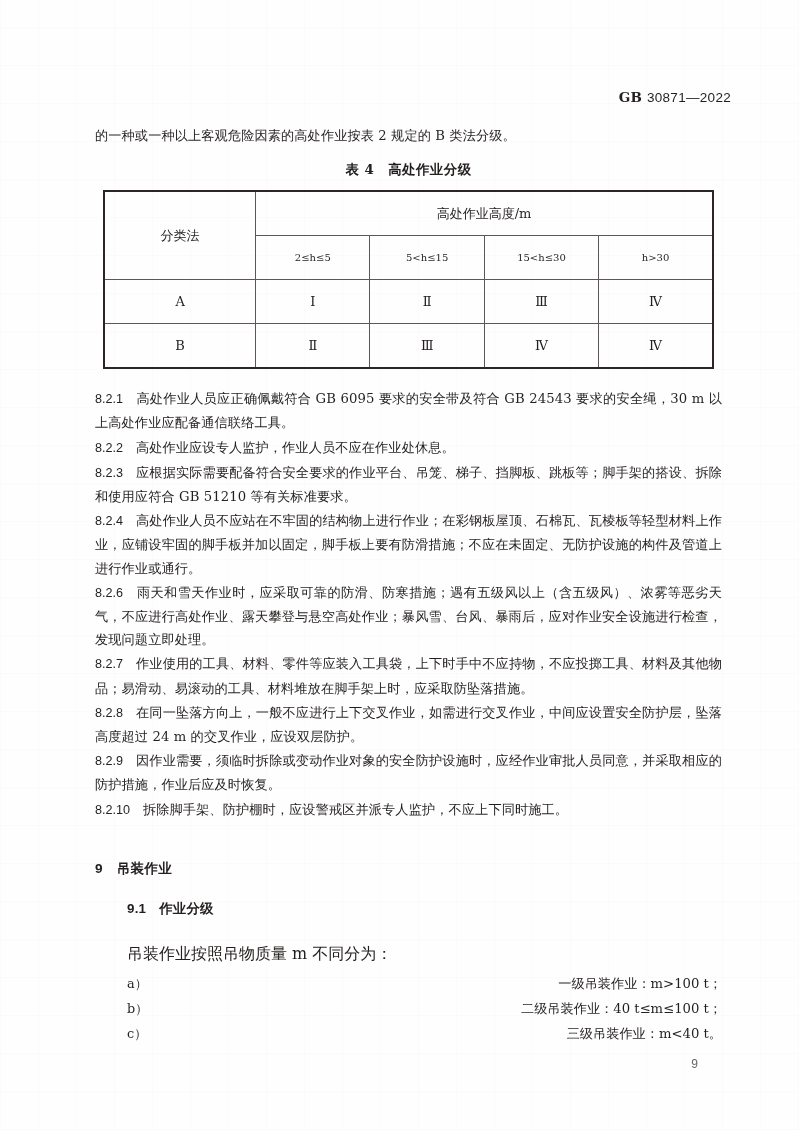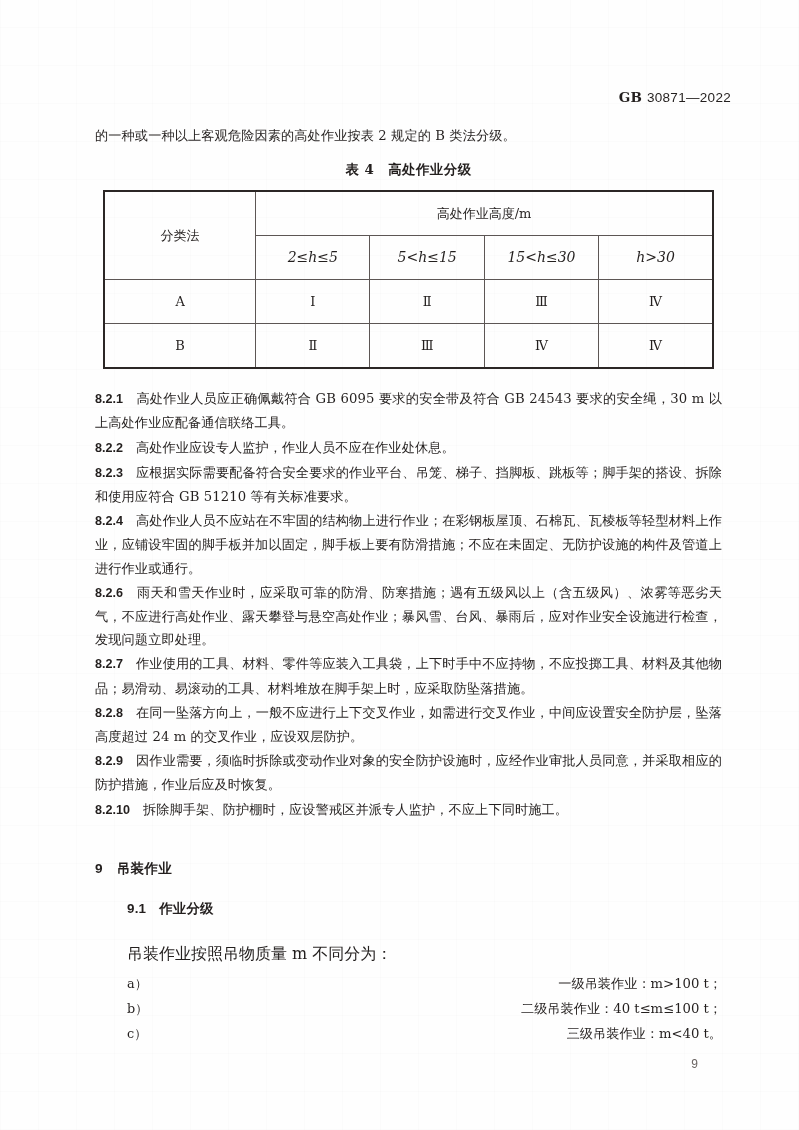--- a/index.html
+++ b/index.html
@@ -57,21 +57,20 @@
     text-justify: inter-character;
     margin: 0 0 1px 0;
     letter-spacing: 0.1px;
   }
   .para.lead { margin-bottom: 14px; }
 
   .num-lbl {
     font-family: "Liberation Sans", sans-serif;
     font-size: 12.6px;
     letter-spacing: 0;
-    font-weight: bold;
   }
 
   
   .tbl-caption {
     text-align: center;
     font-weight: bold;
     font-size: 13.4px;
     margin: 0 0 11px 0;
     letter-spacing: 0.5px;
   }
@@ -91,21 +90,21 @@
     padding: 12px 2px;
     height: 19px;
     line-height: 17px;
   }
   table.t2 tr.top-edge td, table.t2 tr.top-edge th { border-top: 2.2px solid #2b2625; }
   table.t2 tr.bot-edge td { border-bottom: 2.2px solid #2b2625; }
   table.t2 td.edge-l, table.t2 th.edge-l { border-left: 2.2px solid #2b2625; }
   table.t2 td.edge-r, table.t2 th.edge-r { border-right: 2.2px solid #2b2625; }
   .cls-head { font-weight: bold; font-size: 13px; }
   .hd-span { font-weight: bold; font-size: 13px; }
-  .rng { font-family: "DejaVu Serif", "Liberation Serif", serif; font-size: 14px; font-style: italic; }
+  .rng { font-family: "DejaVu Serif", "Liberation Serif", serif; font-size: 10px; }
   .rom { font-family: "DejaVu Serif", "Liberation Serif", serif; font-size: 13px; }
   .ab { font-family: "DejaVu Serif", "Liberation Serif", serif; font-size: 13px; }
 
   
   .h2 {
     font-weight: bold;
     font-size: 13.4px;
     margin: 16px 0 13px 0;
     letter-spacing: 0.2px;
   }

